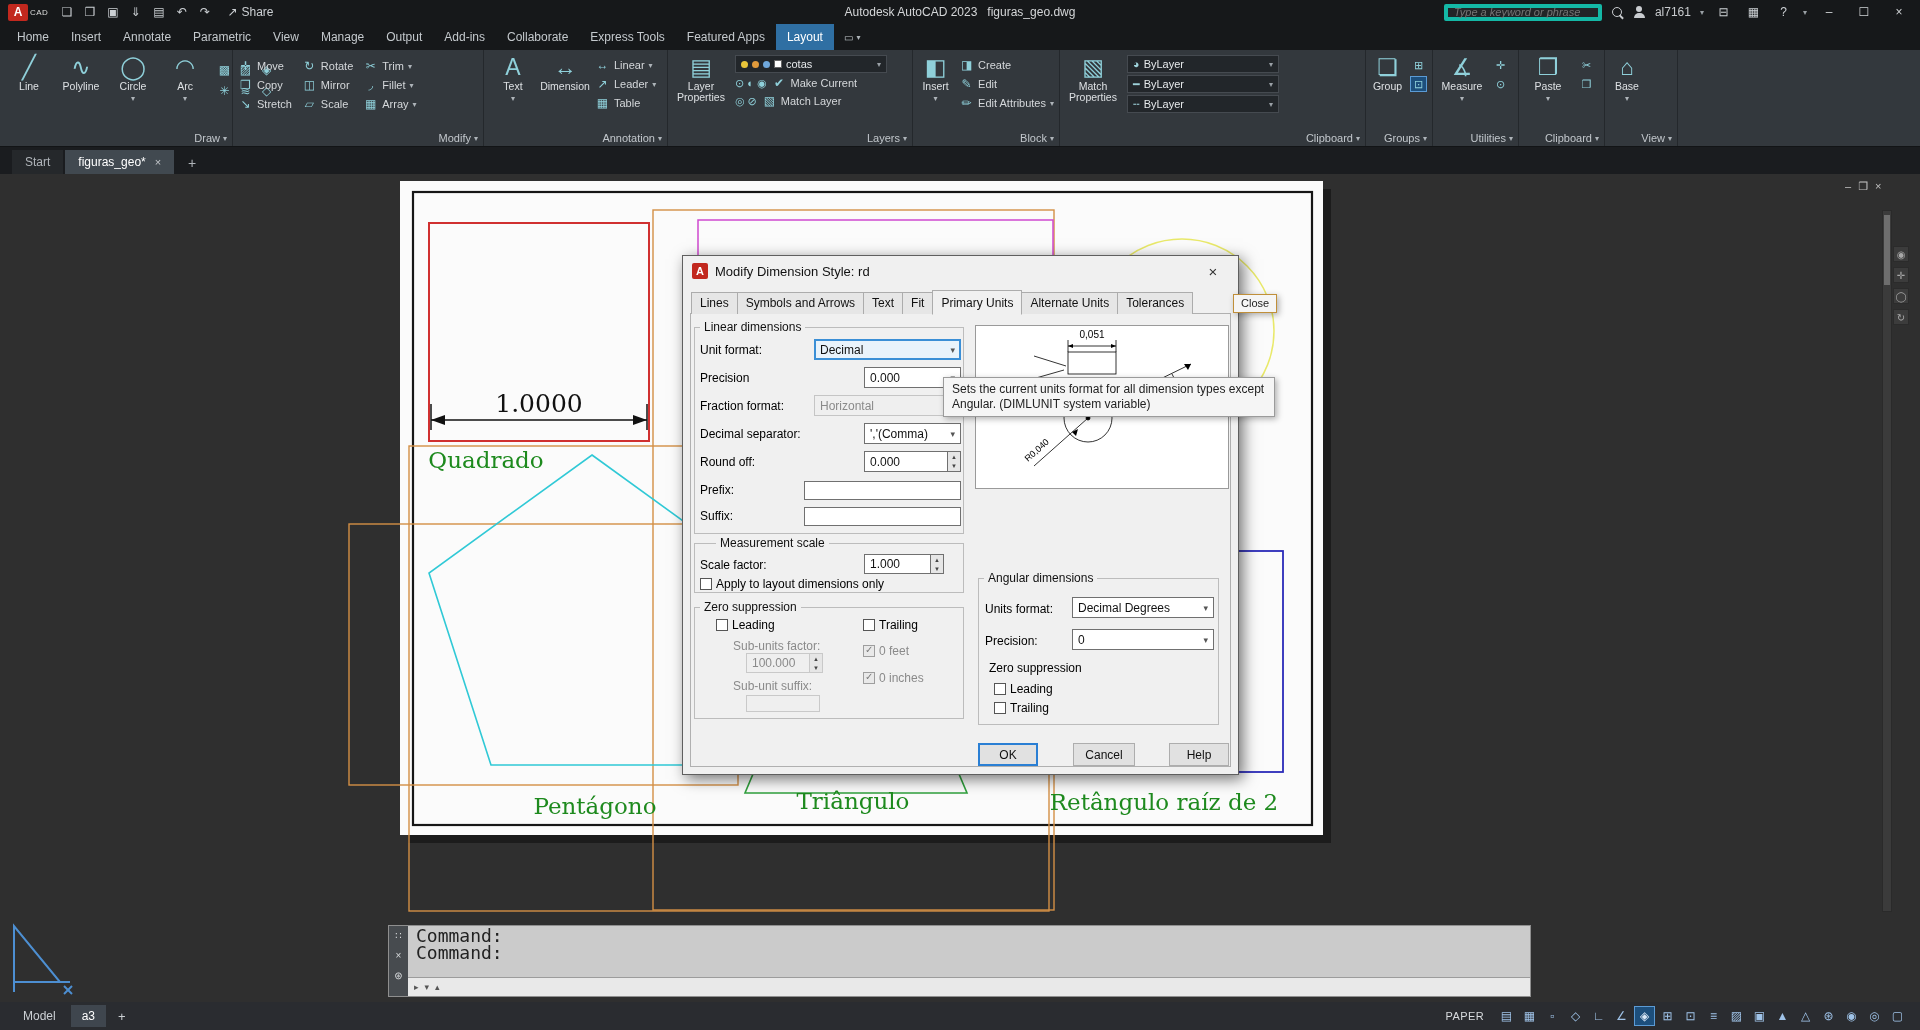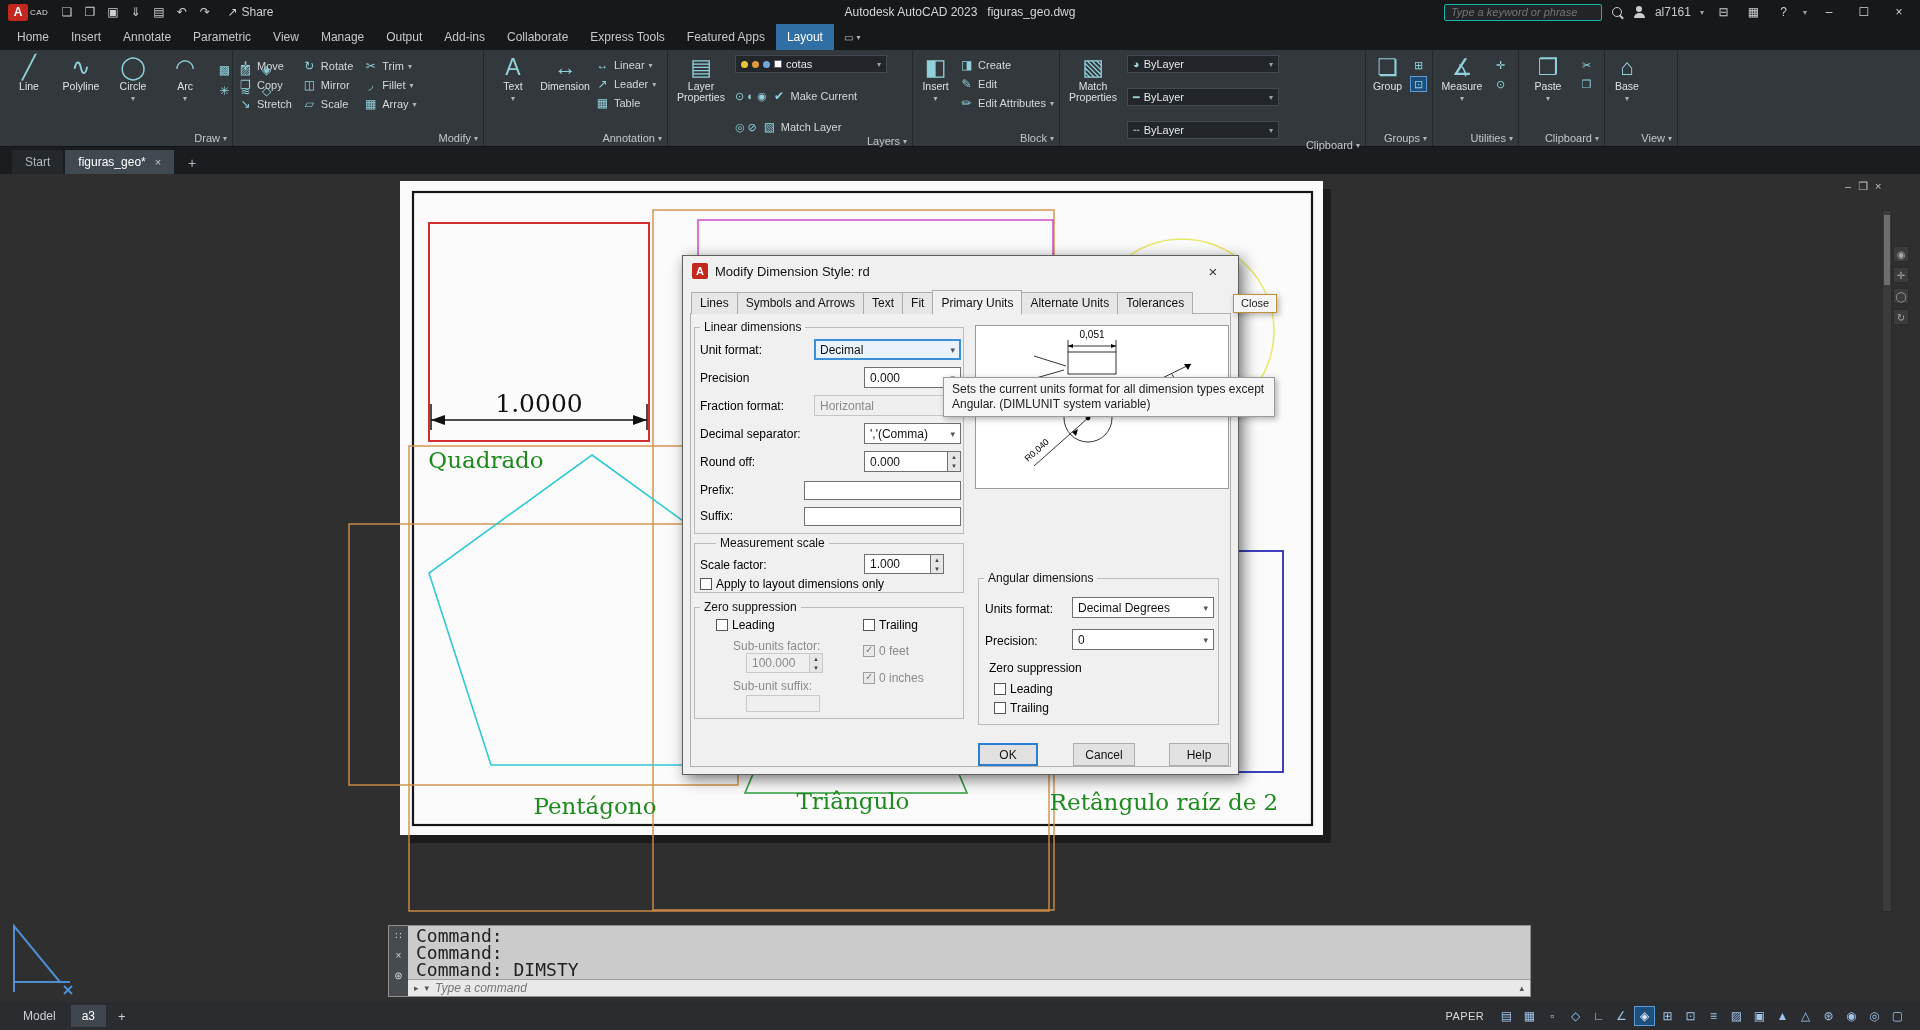--- a/index.html
+++ b/index.html
@@ -7,21 +7,21 @@
 body{font-family:"Liberation Sans",sans-serif;background:#2f2f2f;position:relative}
 
 #titlebar{position:absolute;left:0;top:0;width:1920px;height:24px;background:#16181a;display:flex;align-items:center;padding:0 8px;color:#c8cbce;font-size:12px;z-index:70}
 .qbadge{width:20px;height:17px;background:#c2281e;color:#fff;font-weight:bold;font-size:12px;display:flex;align-items:center;justify-content:center;border-radius:2px}
 .qcad{font-size:8px;color:#ddd;margin:0 8px 0 2px;letter-spacing:.5px}
 .qicons{display:flex;align-items:center;gap:2px}
 .qicon{width:21px;height:19px;display:flex;align-items:center;justify-content:center;font-size:12px;color:#ccd0d4}
 .share{display:flex;align-items:center;gap:4px;margin-left:12px;color:#ccd0d4}
 #tb-center{position:absolute;left:0;right:0;top:0;height:24px;display:flex;align-items:center;justify-content:center;gap:10px;pointer-events:none;color:#d4d6d8;font-size:12px}
 .tbright{margin-left:auto;display:flex;align-items:center;gap:9px;z-index:2}
-.searchbox{width:158px;height:17px;background:#222427;border:1px solid #14b8a6;border-radius:2px;display:flex;align-items:center;padding:0 6px}
+.searchbox{width:158px;height:17px;background:#222427;border:4px solid #14b8a6;border-radius:2px;display:flex;align-items:center;padding:0 6px}
 .searchbox input{width:100%;background:transparent;border:none;outline:none;color:#9ea3a8;font-size:11px;font-style:italic;font-family:"Liberation Sans",sans-serif}
 .mag{position:relative;width:13px;height:13px;display:inline-block}
 .mag::before{content:"";position:absolute;width:8px;height:8px;border:1.5px solid #c9ccd0;border-radius:50%;left:1px;top:1px}
 .mag::after{content:"";position:absolute;width:5px;height:1.5px;background:#c9ccd0;transform:rotate(45deg);left:8px;top:10px}
 .person{position:relative;width:13px;height:13px;display:inline-block}
 .person::before{content:"";position:absolute;width:6px;height:6px;border-radius:50%;background:#c9ccd0;left:3.5px;top:0}
 .person::after{content:"";position:absolute;width:11px;height:5px;border-radius:6px 6px 0 0;background:#c9ccd0;left:1px;top:7px}
 .dd{font-size:8px;color:#9aa0a5}
 .winbtn{width:26px;height:24px;display:flex;align-items:center;justify-content:center;color:#cfd2d5;font-size:12px}
 
@@ -39,21 +39,21 @@
 .bigrow{display:flex;gap:4px}
 .bigbtn{width:48px;display:flex;flex-direction:column;align-items:center;gap:1px;font-size:10.5px;color:#dde0e3;text-align:center;padding-top:2px;line-height:11px}
 .bigbtn .ic{font-size:23px;line-height:26px;color:#8fd0da}
 .bigbtn.wide{width:56px}
 .smallcol{display:flex;flex-direction:column;gap:3px;padding-top:5px}
 .smallbtn{display:flex;align-items:center;gap:4px;font-size:11px;color:#d5d8db;height:16px;white-space:nowrap}
 .smallbtn .ic{font-size:12px;color:#8fd0da;width:15px;text-align:center}
 .minigrid{display:grid;grid-template-columns:repeat(3,19px);grid-auto-rows:19px;gap:2px;padding-top:8px}
 .miniic{display:flex;align-items:center;justify-content:center;font-size:12px;color:#8fd0da}
 .modgrid{display:grid;grid-template-columns:repeat(3,auto);column-gap:10px;row-gap:3px;padding-top:6px}
-.lcol{display:flex;flex-direction:column;gap:15px;padding-top:3px}
+.lcol{display:flex;flex-direction:column;gap:2px;padding-top:3px}
 .lrow{display:flex;align-items:center;gap:5px}
 .lic-host{display:flex;gap:3px}
 .lic{font-size:11px;color:#8fd0da}
 .combo-dark{height:18px;background:#22262a;border:1px solid #454a50;display:flex;align-items:center;gap:4px;padding:0 5px;font-size:11px;color:#e6e9eb;width:152px}
 .combo-dark .arr{margin-left:auto;font-size:8px;color:#9aa0a6}
 .combo-dark .kic{color:#9fd3db;font-size:11px}
 .chip{width:8px;height:8px;background:#fff;border:1px solid #666;display:inline-block}
 .dotY{width:7px;height:7px;border-radius:50%;background:#e8c53a;display:inline-block}
 .dotO{width:7px;height:7px;border-radius:50%;background:#e09a3c;display:inline-block}
 .dotB{width:7px;height:7px;border-radius:50%;background:#6fa8dc;display:inline-block}
@@ -785,26 +785,24 @@
   <div class="cmd-strip">
     <span>∷</span>
     <span>×</span>
     <span>⊛</span>
   </div>
   <div class="cmd-main">
     <div class="cmd-hist">
 
     <div>Command:</div>
         <div>Command:</div>
-        <div>Command: DIMSTY</div>
       </div>
     <div class="cmd-input">
       <span class="cic">▸</span>
       <span class="cic">▾</span>
-      <input placeholder="Type a command" style="">
       <span class="cic">▴</span>
     </div>
   </div>
 </div>
 
 <div id="statusbar">
   <span class="sstab">Model</span>
   <span class="sstab active">a3</span>
   <span class="ssplus">+</span>
   <div class="ssright">

